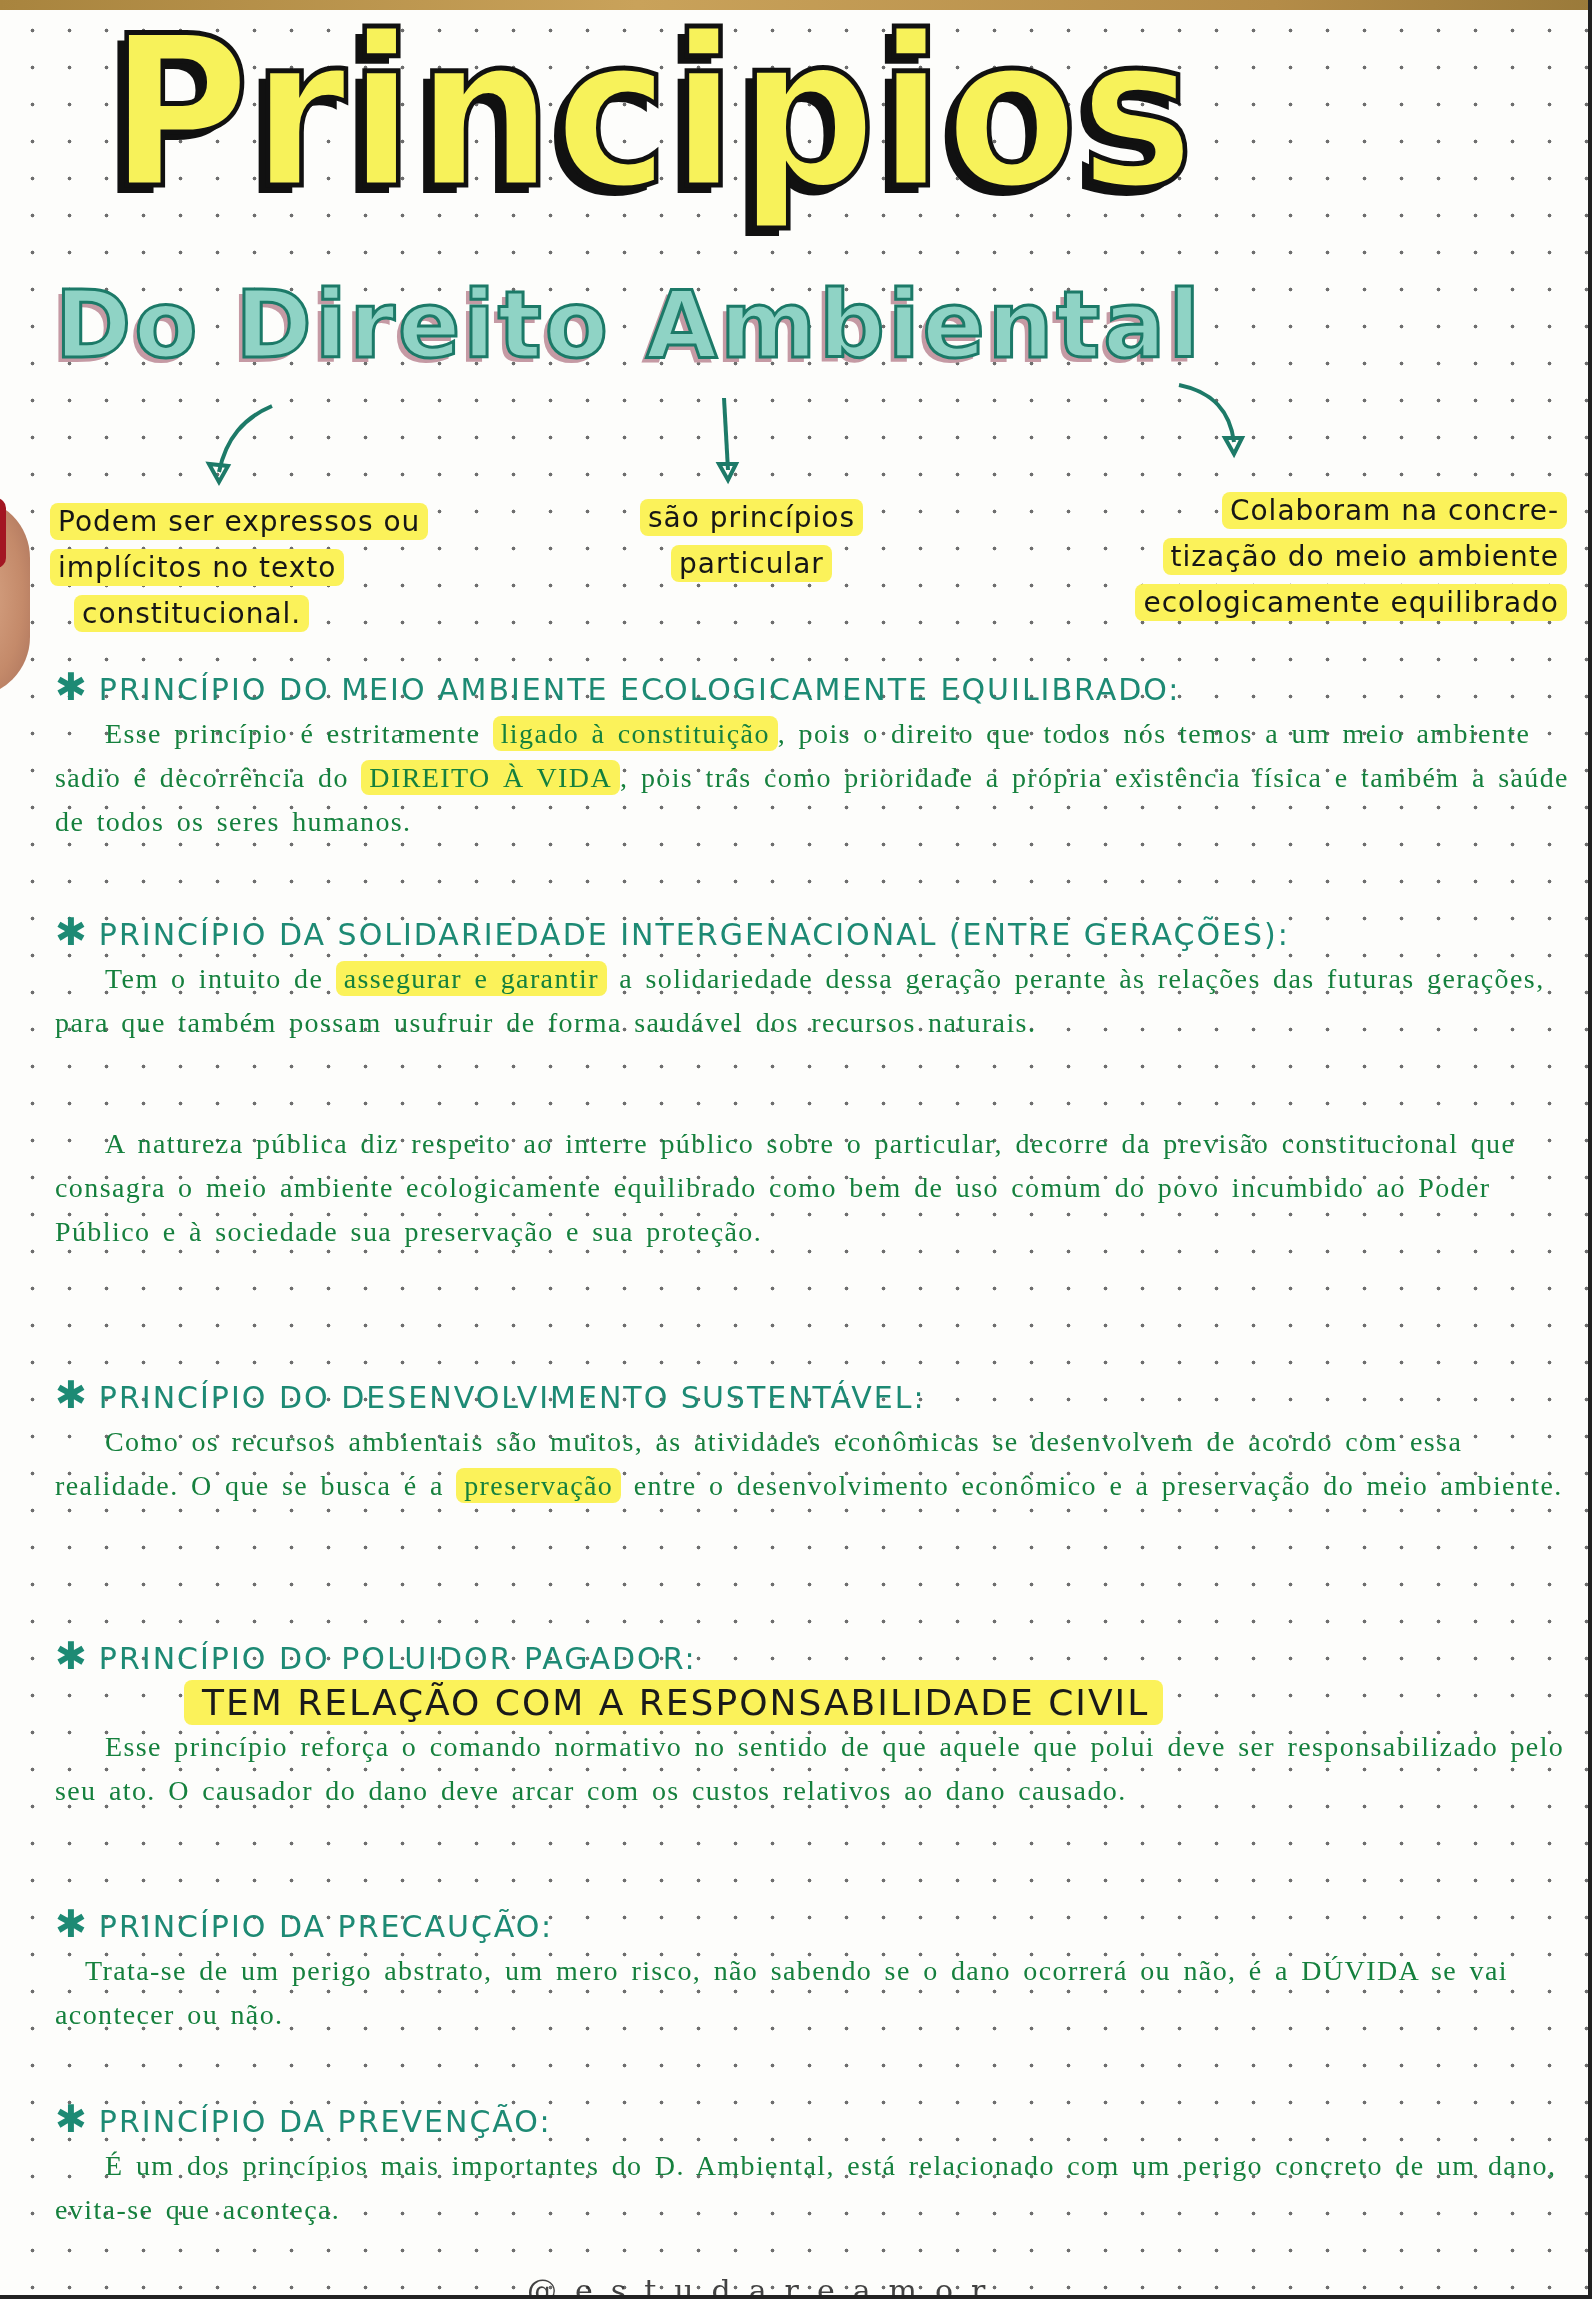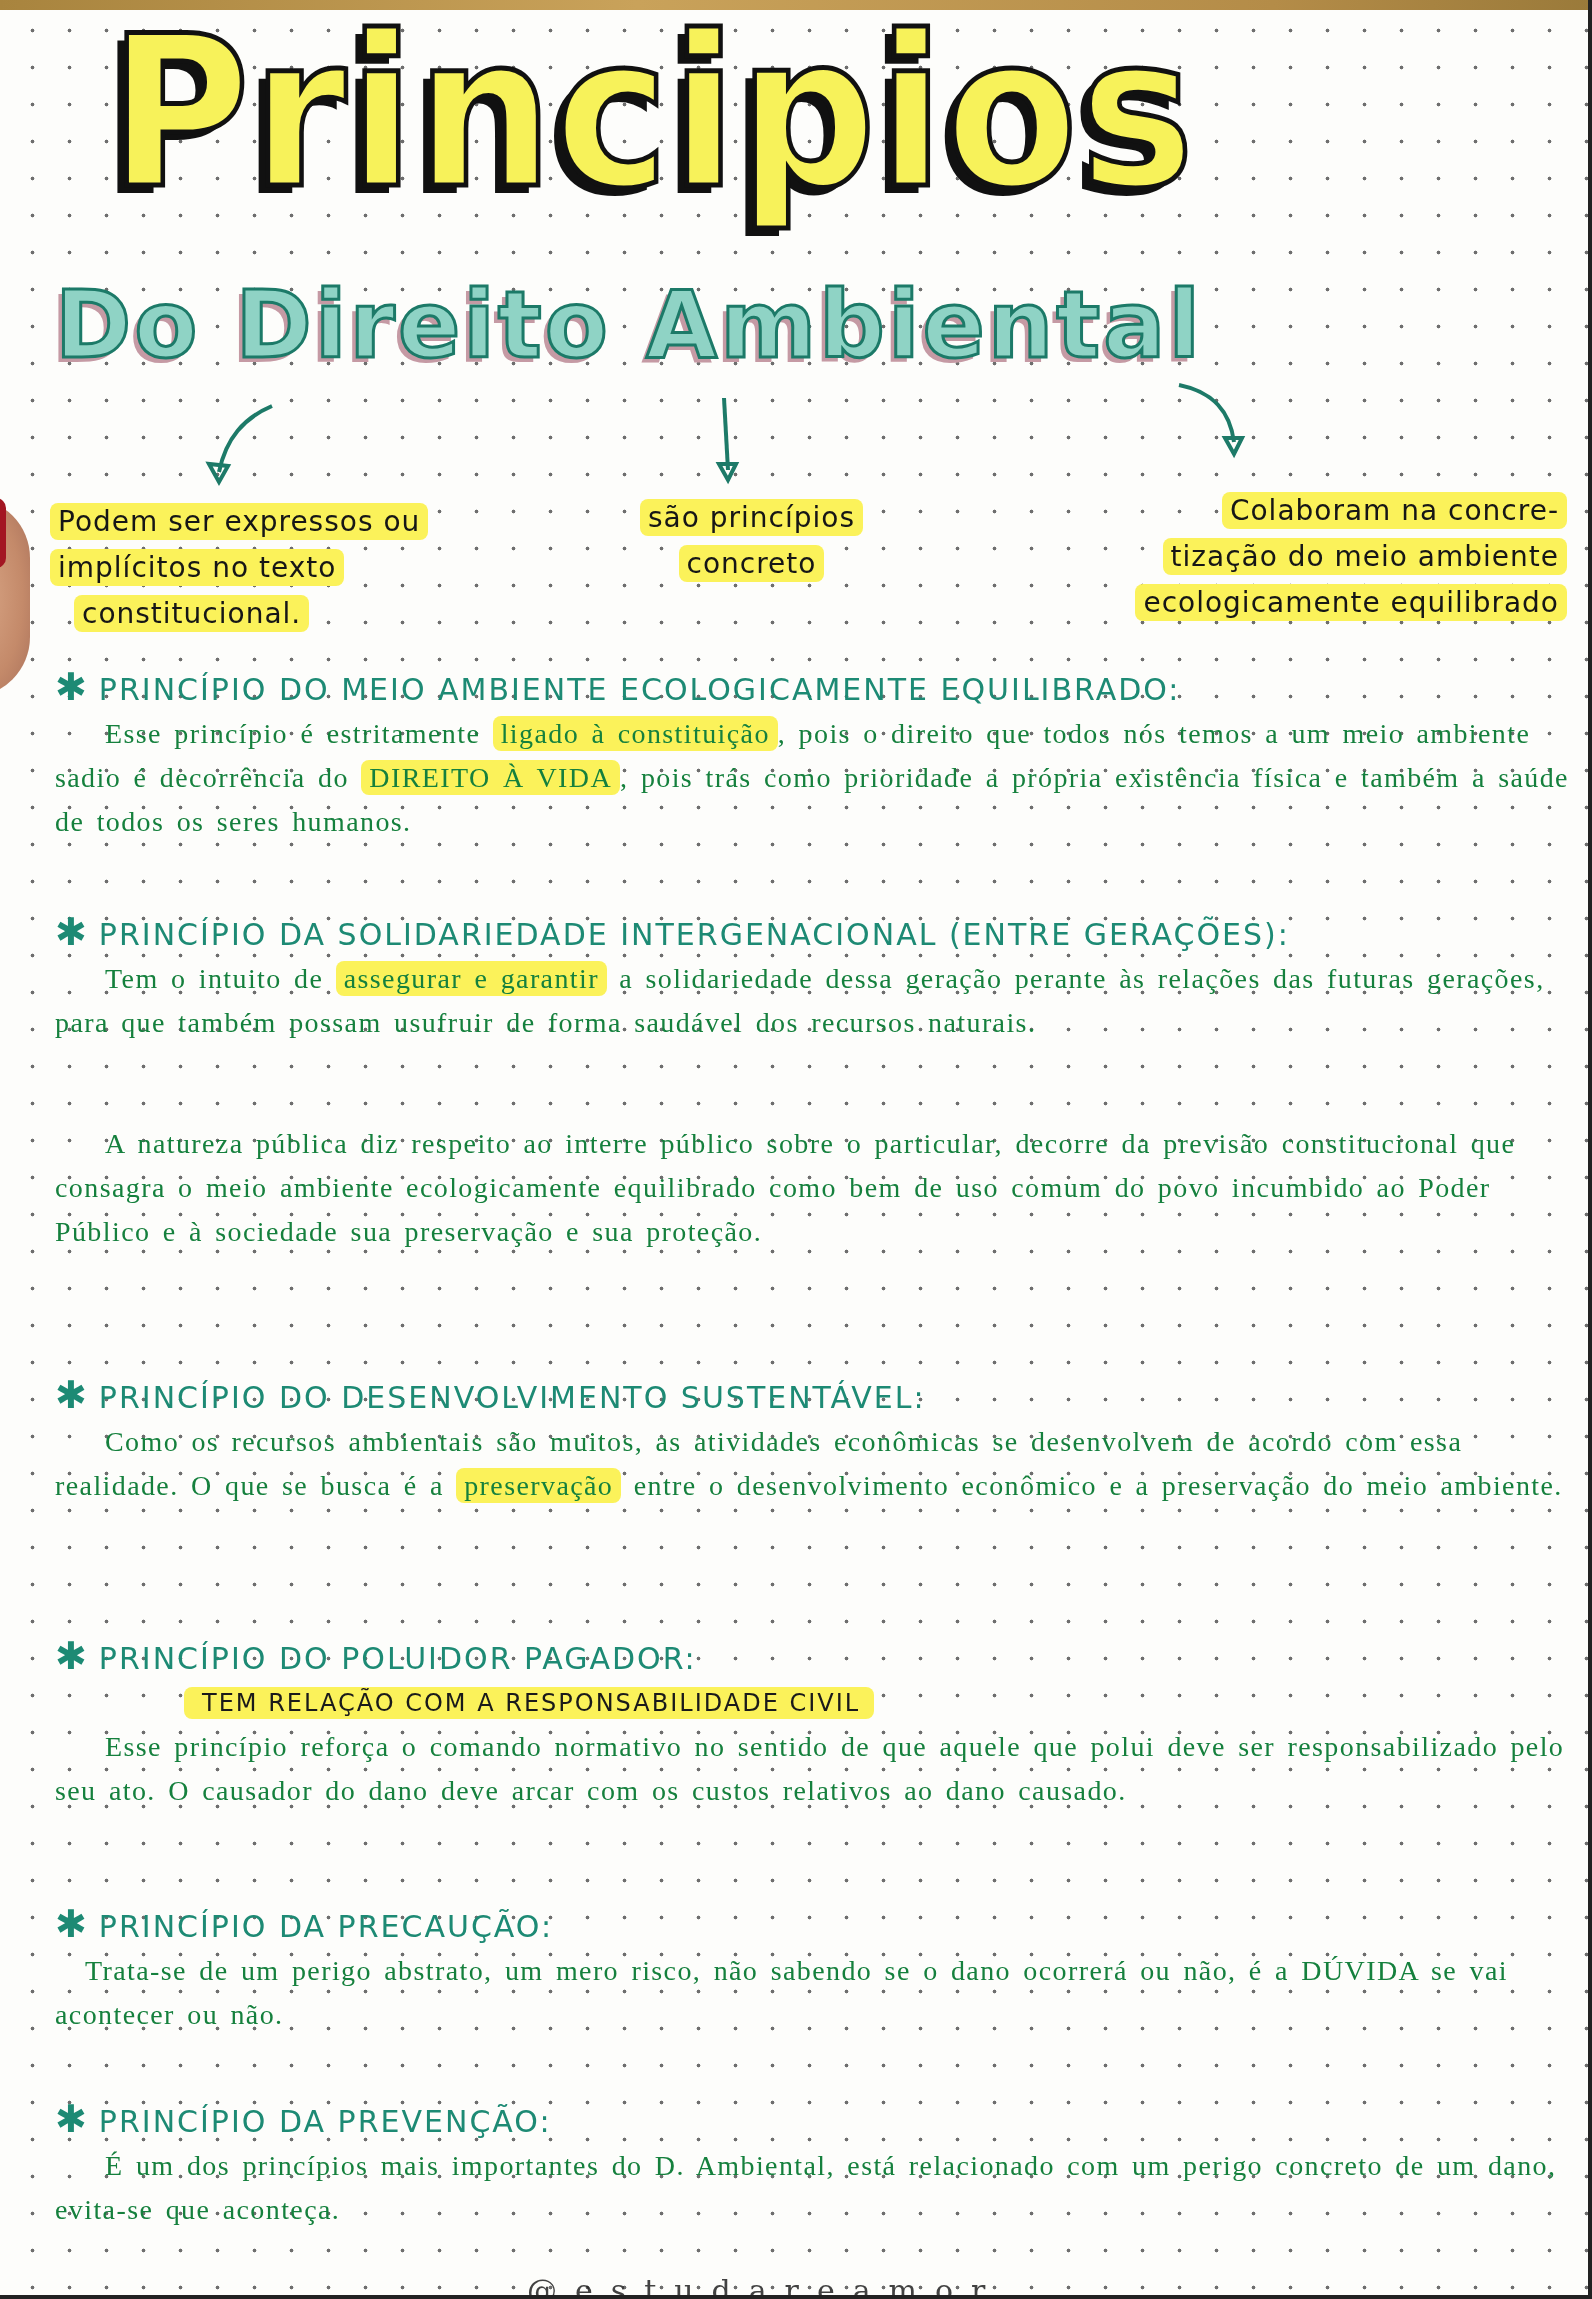--- a/index.html
+++ b/index.html
@@ -110,21 +110,21 @@
       letter-spacing: 1.4px;
       color: #15803d;
       line-height: 44px;
       word-spacing: 4px;
     }
     .sec-body .indent { display: inline-block; width: 50px; }
     .sec-sub {
       display: inline-block;
       margin-left: 129px;
       font-family: "DejaVu Sans", sans-serif;
-      font-size: 24px;
+      font-size: 36px;
       letter-spacing: 2px;
       text-transform: uppercase;
       line-height: 44px;
     }
     .sec-sub .hl { padding: 2px 14px 2px 18px; }
 
     .watermark {
       position: absolute; left: 527px; top: 2273px;
       font-family: "DejaVu Serif", serif;
       font-size: 30px; letter-spacing: 18px; color: #222;
@@ -157,21 +157,21 @@
   <path d="M51 58 L60 74 L68 58 Z" stroke="#1d7a68" stroke-width="4" fill="none"></path>
 </svg>
 
 <div class="box box-left hand">
   <span class="hl">Podem ser expressos ou</span><br>
   <span class="hl">implícitos no texto</span><br>
   <span style="margin-left:24px" class="hl">constitucional.</span>
 </div>
 <div class="box box-mid hand">
   <span class="hl">são princípios</span><br>
-  <span class="hl">concreto</span>
+  <span class="hl">particular</span>
 </div>
 <div class="box box-right hand">
   <span class="hl">Colaboram na concre-</span><br>
   <span class="hl">tização do meio ambiente</span><br>
   <span class="hl">ecologicamente equilibrado</span>
 </div>
 
 <div class="section" style="top:665px">
   <div class="sec-head"><span class="star">✱</span><span>Princípio do meio ambiente ecologicamente equilibrado:</span></div>
   <div class="sec-body"><span class="indent"></span><span>Esse princípio é estritamente </span><span class="hl">ligado à constituição</span><span>, pois o direito que todos nós temos a um meio ambiente sadio é decorrência do </span><span class="hl">DIREITO À VIDA</span><span>, pois trás como prioridade a própria existência física e também a saúde de todos os seres humanos.</span></div>

